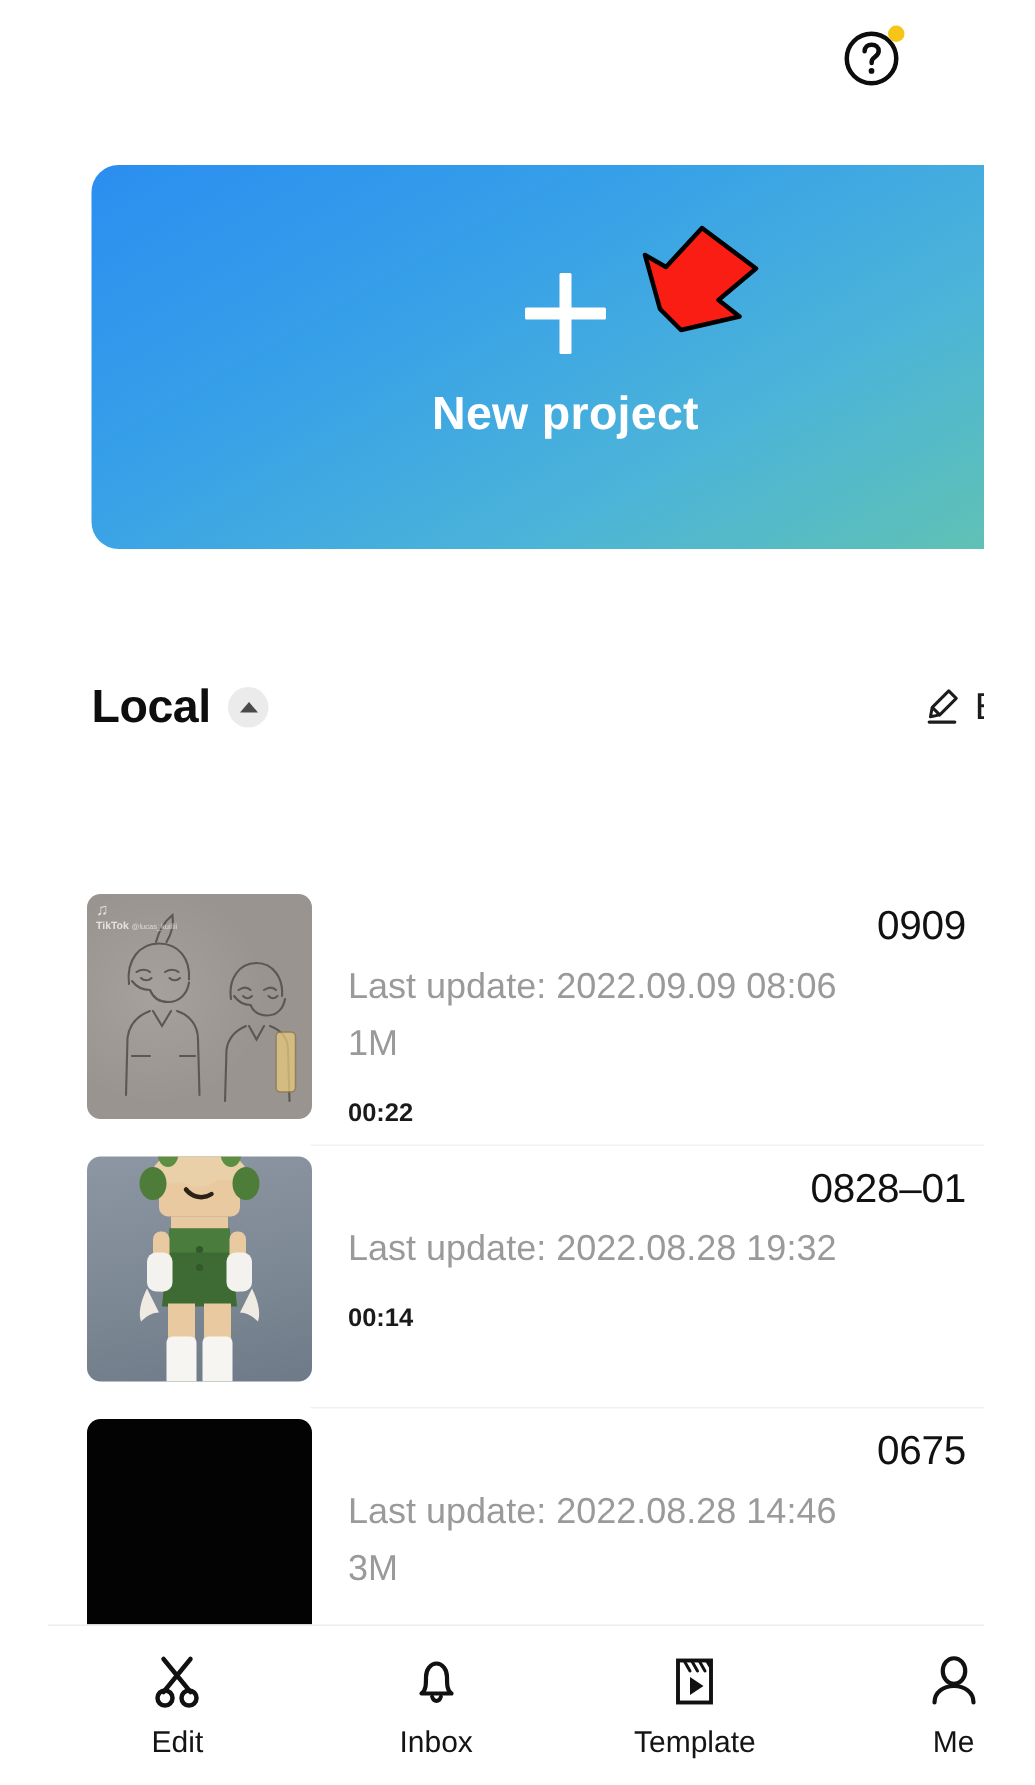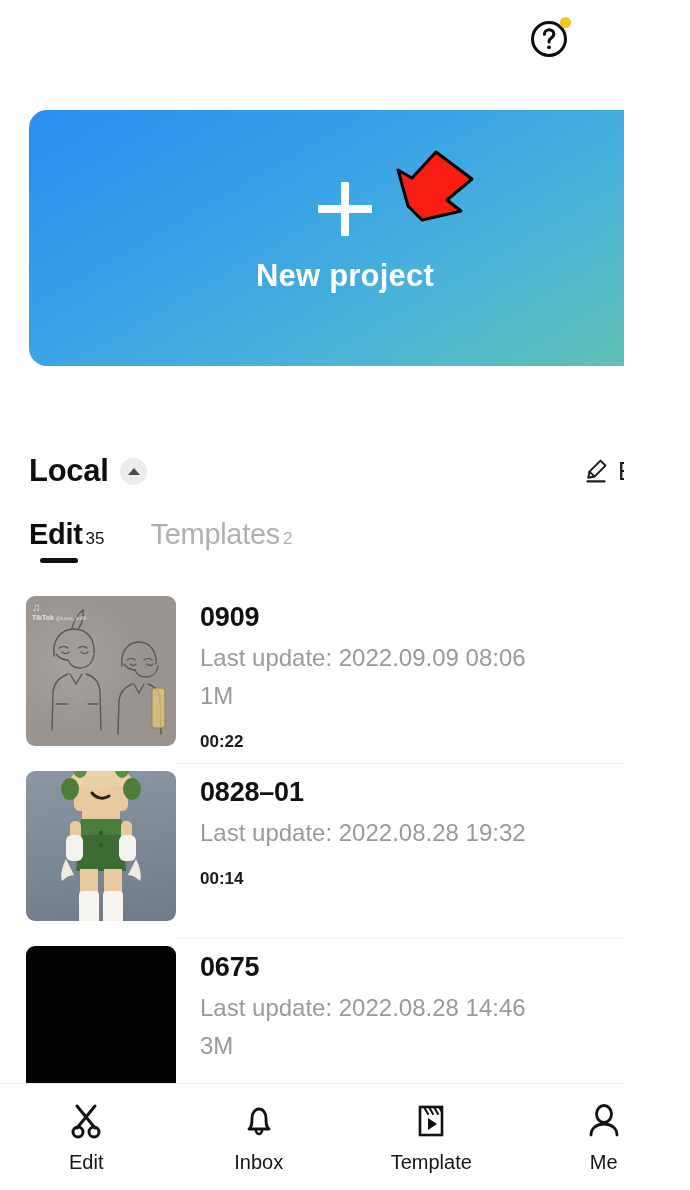--- a/index.html
+++ b/index.html
@@ -7,20 +7,21 @@
     width: 690px; height: 1190px;
     background: #ffffff;
     font-family: "Liberation Sans", sans-serif;
     overflow: hidden;
   }
   .phone {
     position: relative;
     width: 624px; height: 1190px;
     background: #ffffff;
     overflow: hidden;
+    margin-left: 32px;
   }
 
   
   .header {
     position: absolute; top: 0; left: 0;
     width: 690px; height: 78px;
     display: flex; align-items: center; justify-content: flex-end;
     padding-right: 24px;
     gap: 48px;
     background: #fff;
@@ -177,22 +178,23 @@
   .tiktok-wm .tt-name { font-weight: bold; font-size: 7px; }
   .tiktok-wm .tt-user { font-size: 5px; opacity: .85; }
 
   .row-info {
     margin-left: 24px;
     padding-top: 6px;
     flex: 1 1 auto;
     min-width: 0;
   }
   .row-title {
-    font-size: 27px; font-weight: bold; color: #111;
+    font-size: 27px; font-weight: normal; color: #111;
     letter-spacing: -.2px;
+    text-align: right;
   }
   .row-meta {
     font-size: 24px; color: #9a9a9a; margin-top: 11px;
   }
   .row-size {
     font-size: 24px; color: #9a9a9a; margin-top: 10px;
   }
   .row-duration {
     font-size: 17px; color: #1a1a1a; font-weight: bold; margin-top: 22px;
   }
@@ -265,29 +267,20 @@
     <span class="edit-action">
       <svg width="26" height="26" viewBox="0 0 26 26">
         <path d="M17.5 2.6l5 5-11 11-5-5z" fill="none" stroke="#1c1c1c" stroke-width="2" stroke-linejoin="round"></path>
         <path d="M6.5 13.6l-1.2 6.2 6.2-1.2" fill="none" stroke="#1c1c1c" stroke-width="2" stroke-linejoin="round"></path>
         <path d="M4.5 23.4h17" stroke="#1c1c1c" stroke-width="2.2" stroke-linecap="round"></path>
       </svg>
       <span class="edit-action-label">Edit</span>
     </span>
   </div>
 
-  <div class="tabs">
-    <div class="tab active">
-      <span class="tab-label">Edit</span><span class="tab-count">35</span>
-      <span class="underline"></span>
-    </div>
-    <div class="tab inactive">
-      <span class="tab-label">Templates</span><span class="tab-count">2</span>
-    </div>
-  </div>
 
   <div class="list">
 
     <div class="row">
       <div class="thumb t-sketch">
         <svg class="sketch-svg" viewBox="0 0 150 150">
           <g fill="none" stroke="#5b5752" stroke-width="1.4" stroke-linecap="round">
             <path d="M28 60c-2-16 7-27 20-27s21 10 20 24"></path>
             <path d="M46 32c2-8 6-14 11-18 1 7-1 13-4 18"></path>
             <path d="M30 58c3 4 7 6 12 6 2 5 6 8 12 8 8 0 13-6 14-13"></path>

